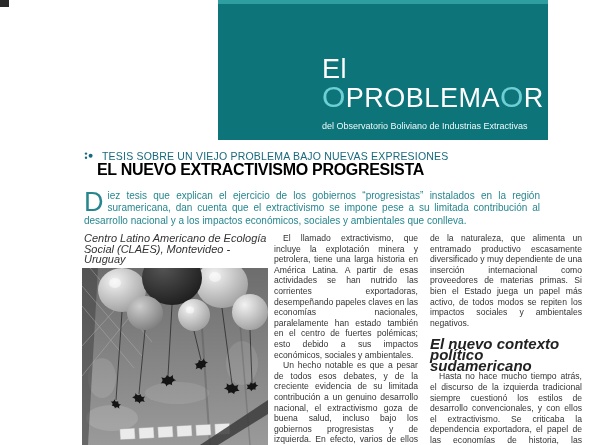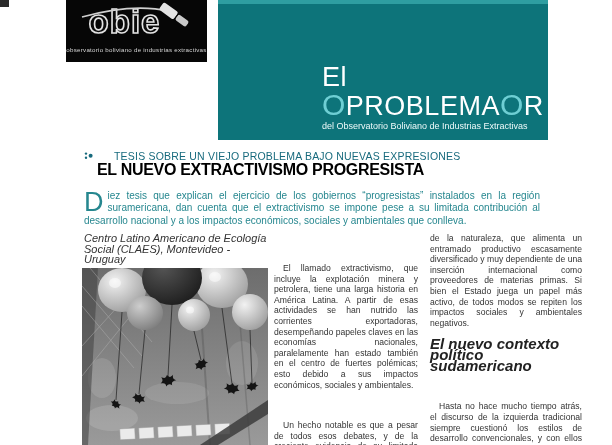--- a/index.html
+++ b/index.html
@@ -22,64 +22,52 @@
   .masthead { position:absolute; left:218px; top:0; width:330px; height:140px; background:#0d747a; }
   .mast-strip { position:absolute; top:0; left:0; right:0; height:4px; background:#2e9ea1; }
   .toc { position:absolute; top:10px; left:12px; width:300px; }
   .toc-item { display:flex; gap:5px; margin-bottom:4px; }
   .bullet { flex:0 0 10px; }
   .toc-text { font-size:8.6px; line-height:10.6px; color:#a8dfe0; }
   .toc-title { color:#ffffff; font-weight:700; letter-spacing:0.1px; }
   .mast-title-block { position:absolute; left:104px; bottom:9px; }
   .mast-title { font-size:27px; line-height:28px; font-weight:400; color:#ffffff; letter-spacing:0.5px; }
   .mast-title .big-o { color:#6ecfd4; font-size:30px; }
-  .mast-subtitle { font-size:9px; color:#eefafa; margin-top:1px; }
+  .mast-subtitle { font-size:9px; color:#eefafa; margin-top:9px; }
 
   
-  .kicker { position:absolute; left:84px; top:150px; display:flex; align-items:flex-start; gap:20px;
+  .kicker { position:absolute; left:84px; top:150px; display:flex; align-items:flex-start; gap:8px;
             color:#176a7d; font-size:10.5px; letter-spacing:0.2px; }
   .kicker .bullet { margin-top:1px; }
   .headline { position:absolute; left:97px; top:161px; font-size:16px; font-weight:700;
               letter-spacing:-0.3px; color:#000000; }
   .lead { position:absolute; left:84px; top:190px; width:456px; font-size:10px; line-height:12.4px;
           color:#26878f; text-align:justify; }
   .dropcap { float:left; font-size:27px; line-height:23px; font-weight:400; margin:1px 4px 0 0; }
 
   
   .col1 { position:absolute; left:84px; top:232px; width:184px; }
   .author-name { font-size:9.5px; font-weight:700; color:#101010; }
   .author-affil { font-size:11px; font-style:italic; color:#333333; line-height:10.6px; margin-top:1px; }
   .photo { position:absolute; left:82px; top:268px; width:186px; height:177px; display:block; }
 
   .col2 { position:absolute; left:274px; top:233px; width:144px; }
   .col3 { position:absolute; left:430px; top:233px; width:152px; }
   .colp { font-size:8.6px; line-height:10.6px; color:#333333; text-align:justify; }
-  .indent { text-indent:9px;margin-top:30px; }
+  .indent { text-indent:9px; }
   .col-head { margin-top:10px; font-size:15px; font-weight:700; font-style:italic;
               color:#222222; line-height:11px; }
 </style>
 </head>
 <body>
 
 <div class="page">
 
   <div class="scan-artifact"></div>
 
-  <div class="logo-box">
-    <div class="logo-word">obie</div>
-    <svg class="logo-art" width="141" height="62" viewBox="0 0 141 62">
-      <path d="M16,17 Q66,3 103,11" stroke="#cfcfcf" stroke-width="1.6" fill="none"></path>
-      <g transform="translate(98,2) rotate(36)">
-        <rect x="0" y="0" width="18" height="9" rx="2.5" fill="#e2e2e2"></rect>
-        <rect x="19" y="1.2" width="13" height="6.6" rx="2" fill="#c9c9c9"></rect>
-        <line x1="18.5" y1="0" x2="18.5" y2="9" stroke="#060606" stroke-width="1"></line>
-      </g>
-    </svg>
-    <div class="logo-caption">observatorio boliviano de industrias extractivas</div>
-  </div>
 
   <div class="masthead">
     <div class="mast-strip"></div>
 
     <div class="toc">
     </div>
 
     <div class="mast-title-block">
       <div class="mast-title"><span>El </span><span class="big-o">O</span><span>PROBLEMA</span><span class="big-o">O</span><span>R</span></div>
       <div class="mast-subtitle">del Observatorio Boliviano de Industrias Extractivas</div>

